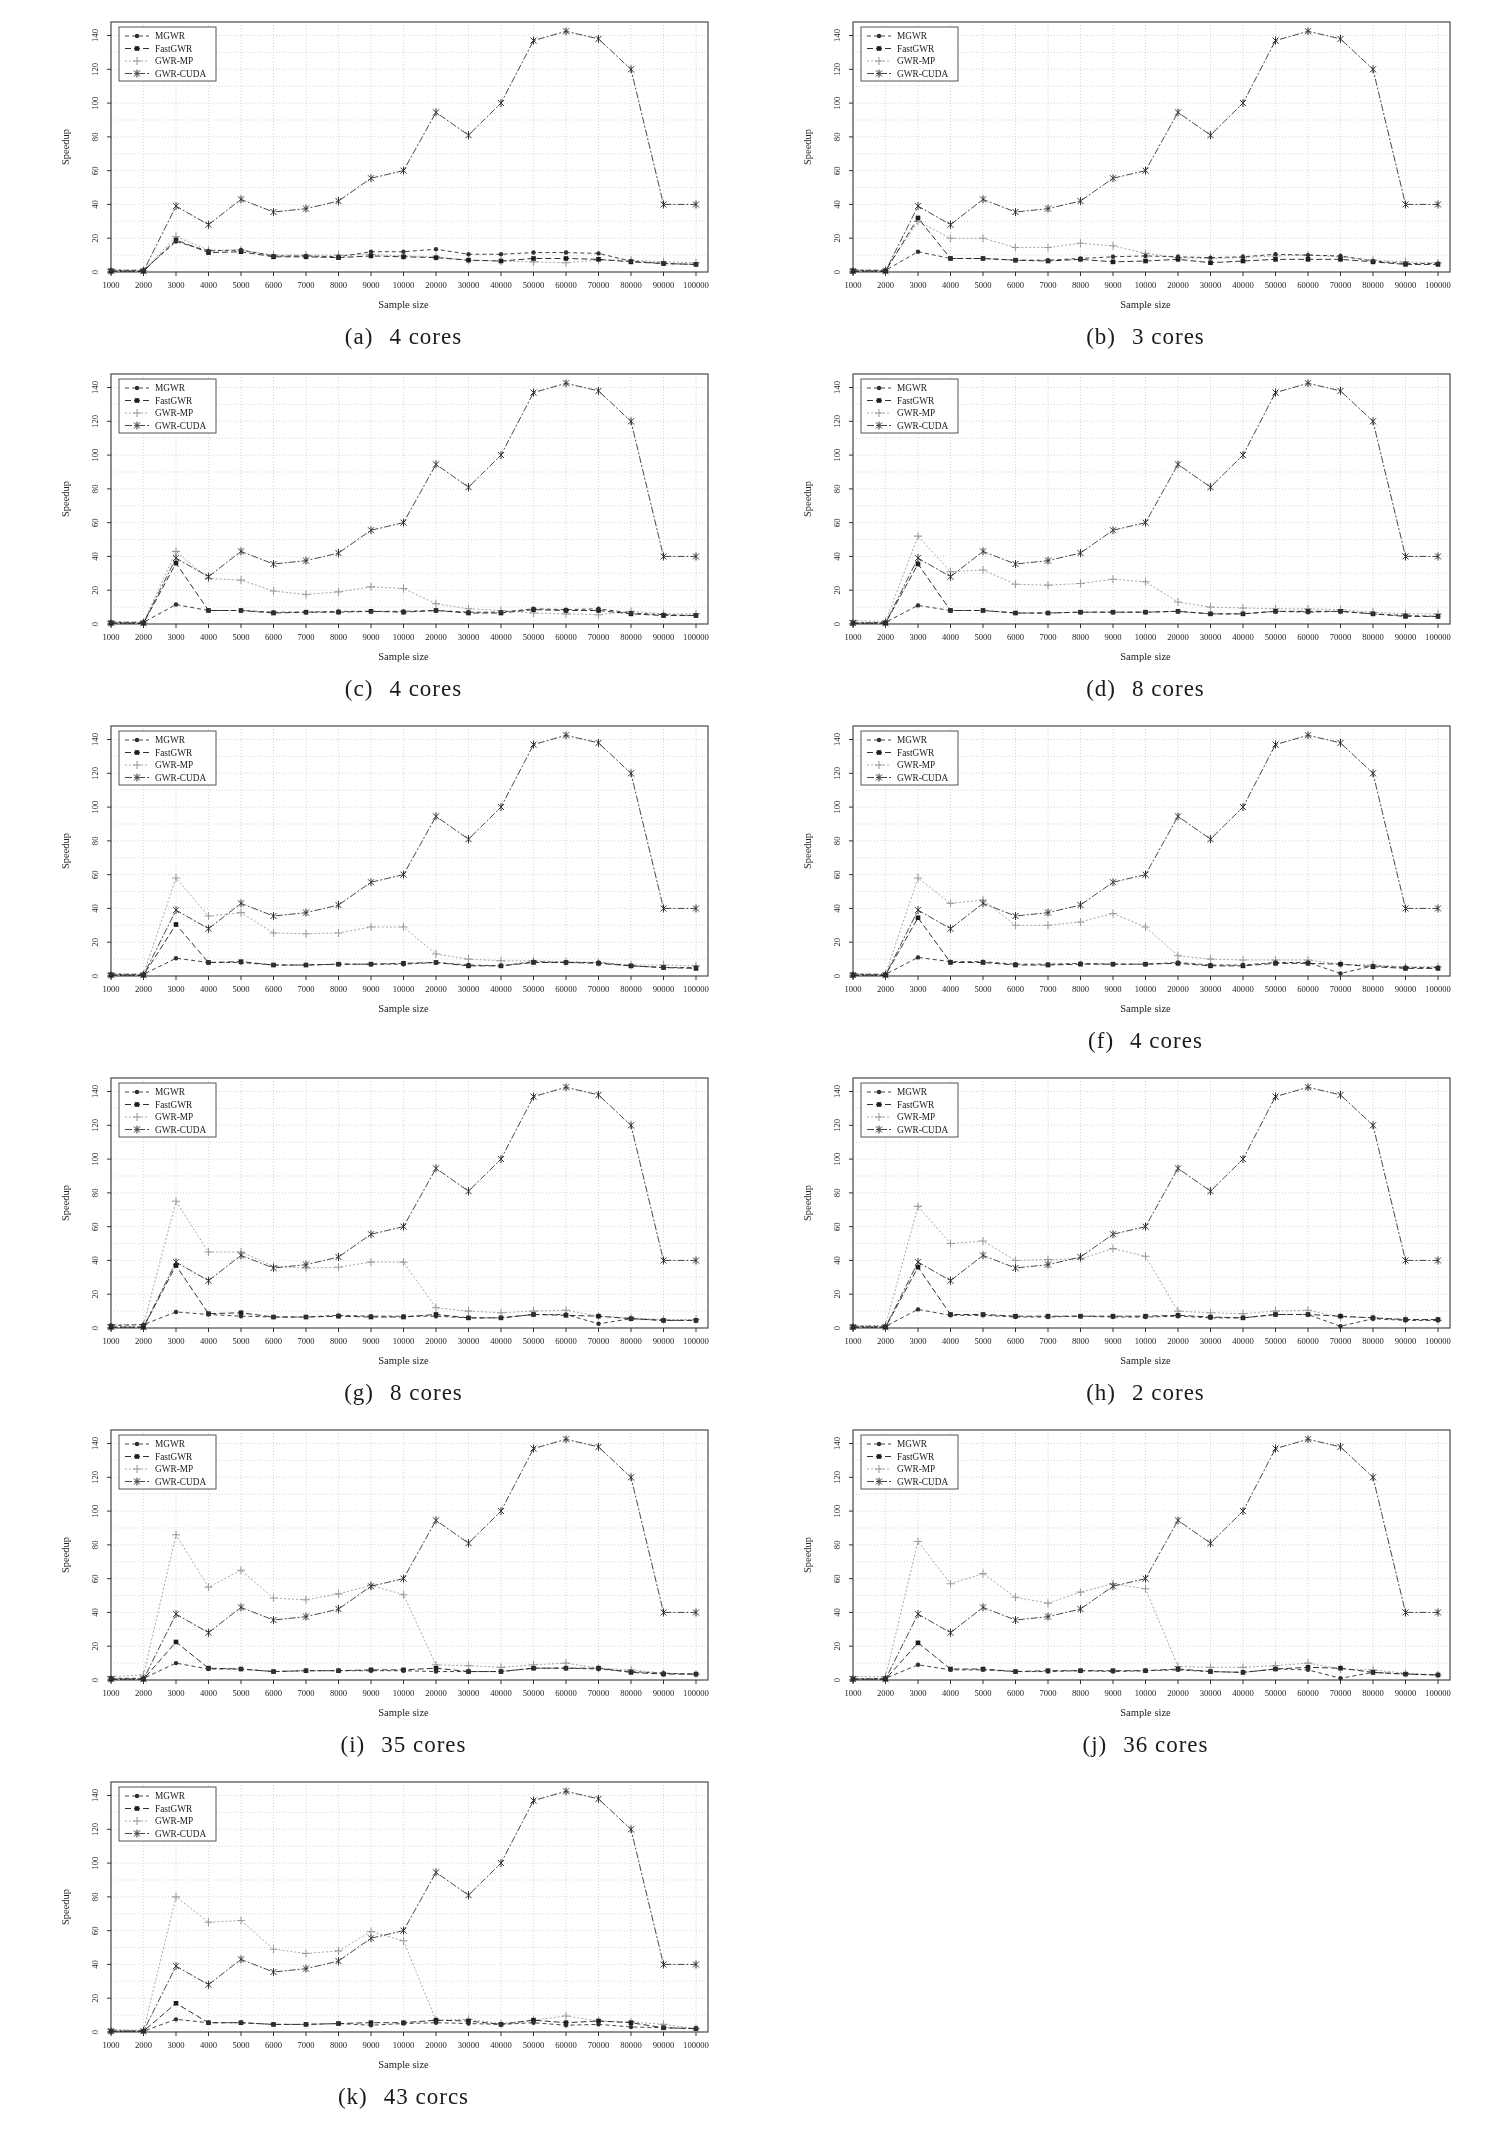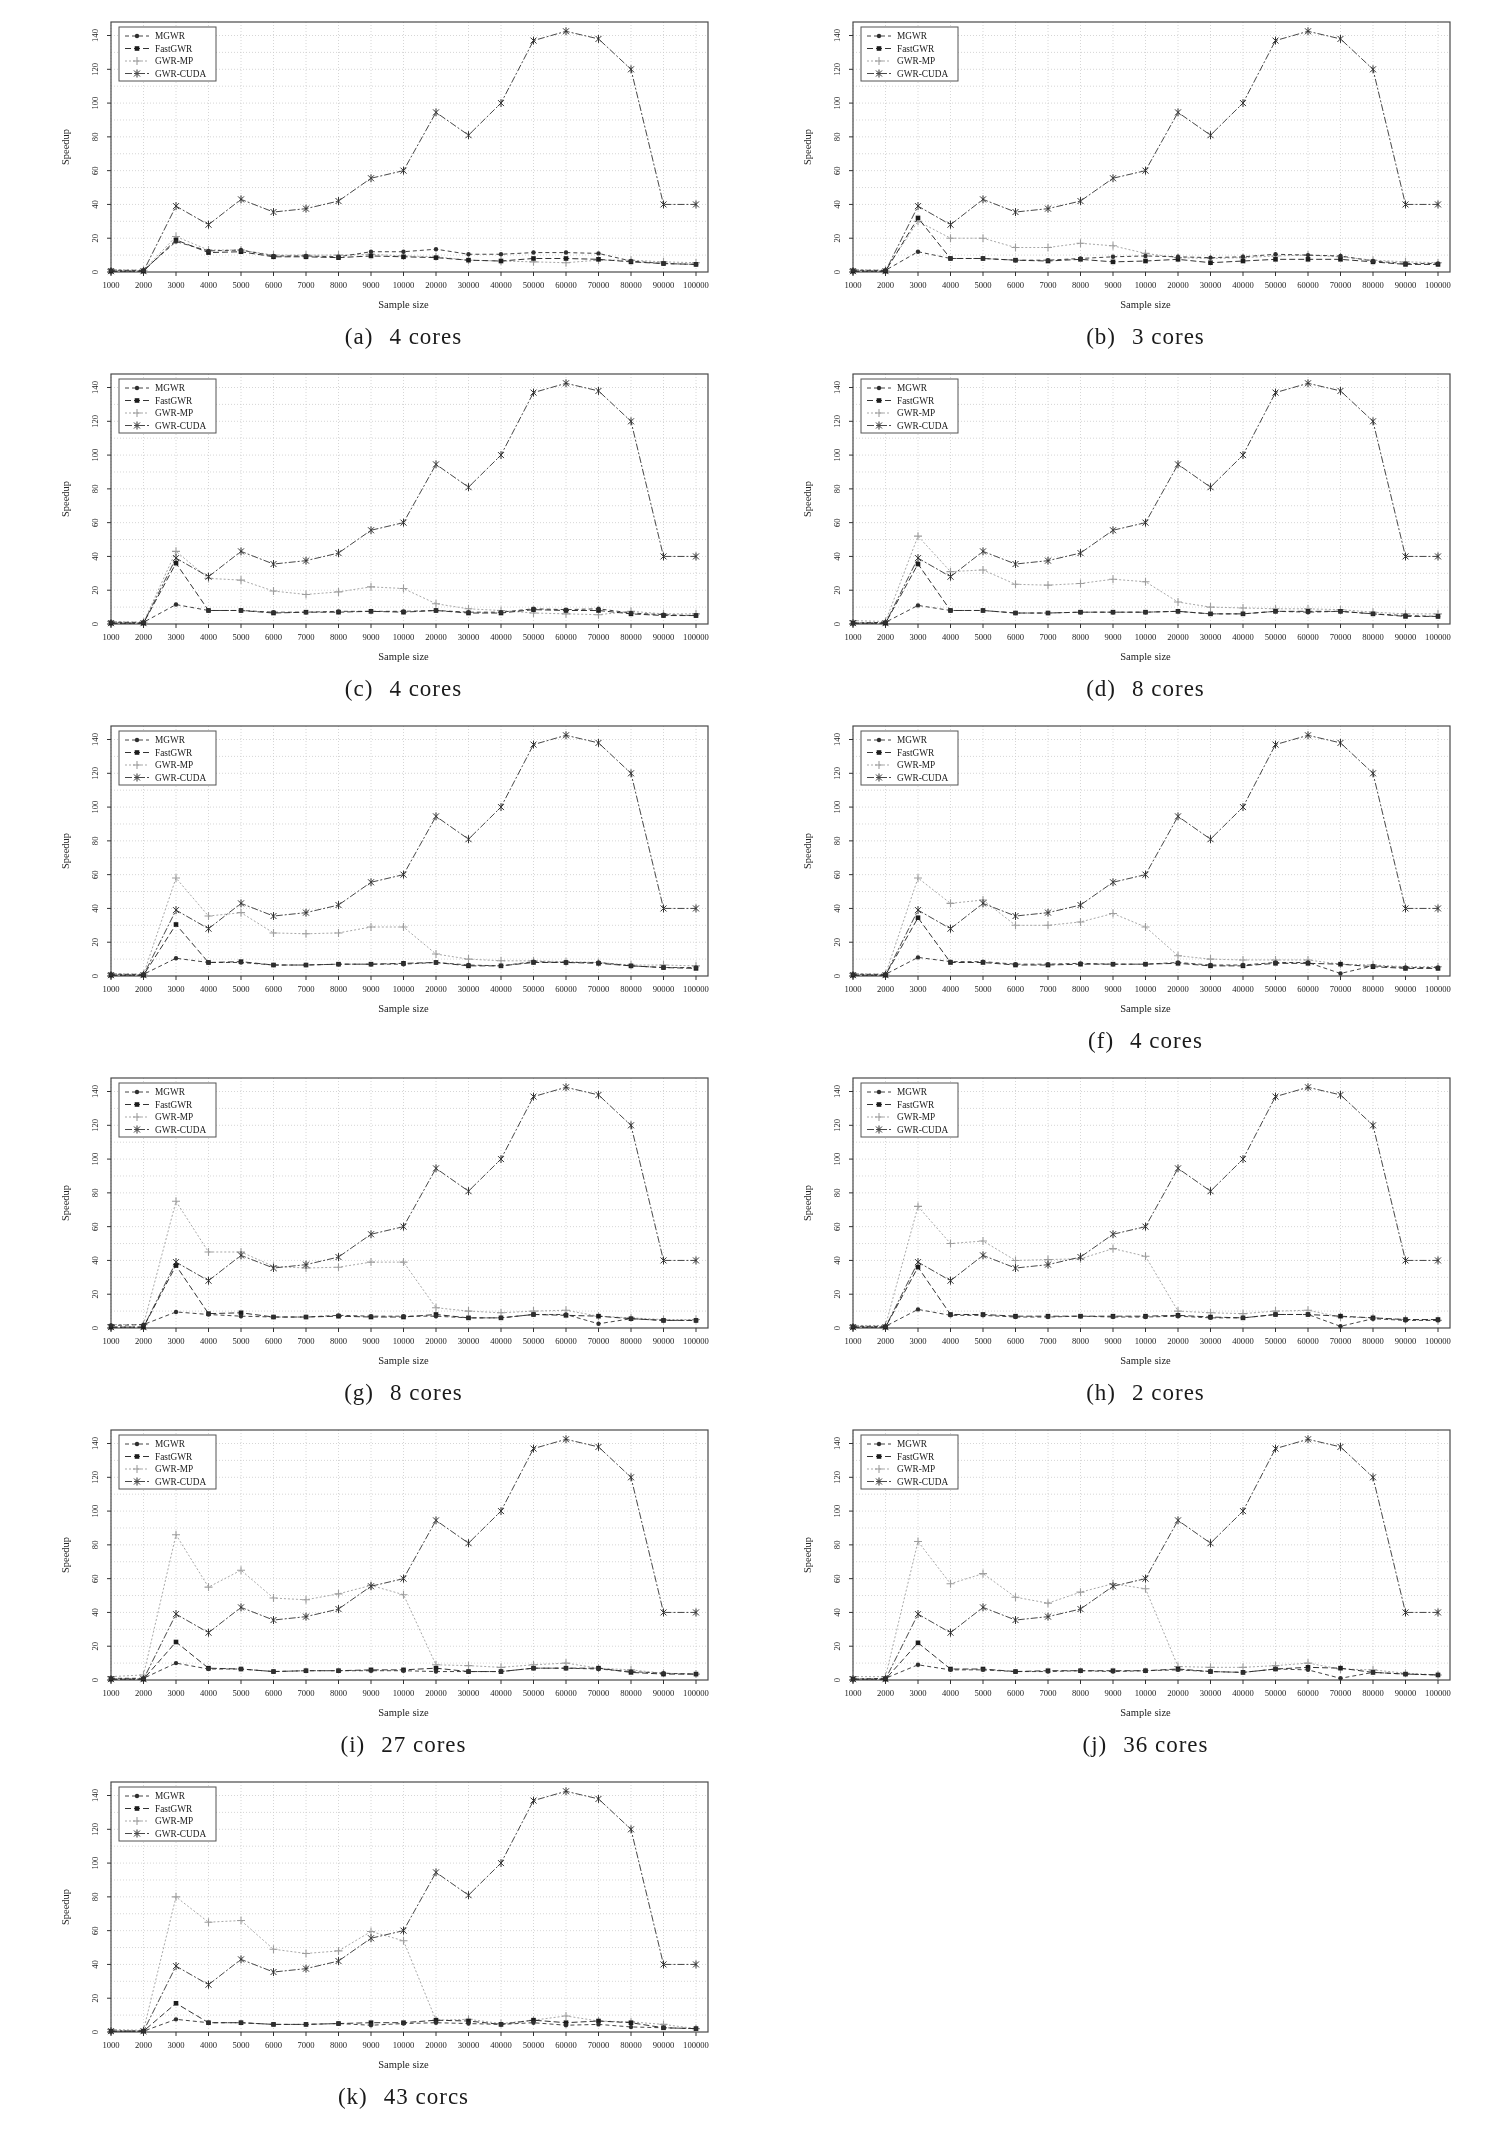--- a/index.html
+++ b/index.html
@@ -1824,21 +1824,21 @@
           <rect x="108.7" y="34.2" width="4.6" height="4.6" fill="#1c1c1c"></rect>
           <text x="129" y="39.5" font-size="9.3px">FastGWR</text>
           <line x1="99" y1="49" x2="123" y2="49" stroke="#9d9d9d" stroke-width="0.9" stroke-dasharray="2 2"></line>
           <path d="M107 49H115M111 45V53" stroke="#9d9d9d" stroke-width="1.1" fill="none"></path>
           <text x="129" y="52" font-size="9.3px">GWR-MP</text>
           <line x1="99" y1="61.5" x2="123" y2="61.5" stroke="#333333" stroke-width="0.9" stroke-dasharray="7 2 2 2"></line>
           <path d="M108 58.5L114 64.5M108 64.5L114 58.5M111 57.5V65.5" stroke="#333333" stroke-width="1" fill="none"></path>
           <text x="129" y="64.5" font-size="9.3px">GWR-CUDA</text>
         </g>
       </svg>
-      <div class="caption"><span class="tag">(i)</span><span>27 cores</span></div>
+      <div class="caption"><span class="tag">(i)</span><span>35 cores</span></div>
     </div>
     <div class="cell">
       <svg width="712" height="312" viewBox="0 0 712 312">
         <g stroke="#cccccc" stroke-width="0.8" stroke-dasharray="1 2">
           <line x1="85" y1="10" x2="85" y2="260"></line>
           <line x1="117.5" y1="10" x2="117.5" y2="260"></line>
           <line x1="150" y1="10" x2="150" y2="260"></line>
           <line x1="182.5" y1="10" x2="182.5" y2="260"></line>
           <line x1="215" y1="10" x2="215" y2="260"></line>
           <line x1="247.5" y1="10" x2="247.5" y2="260"></line>

